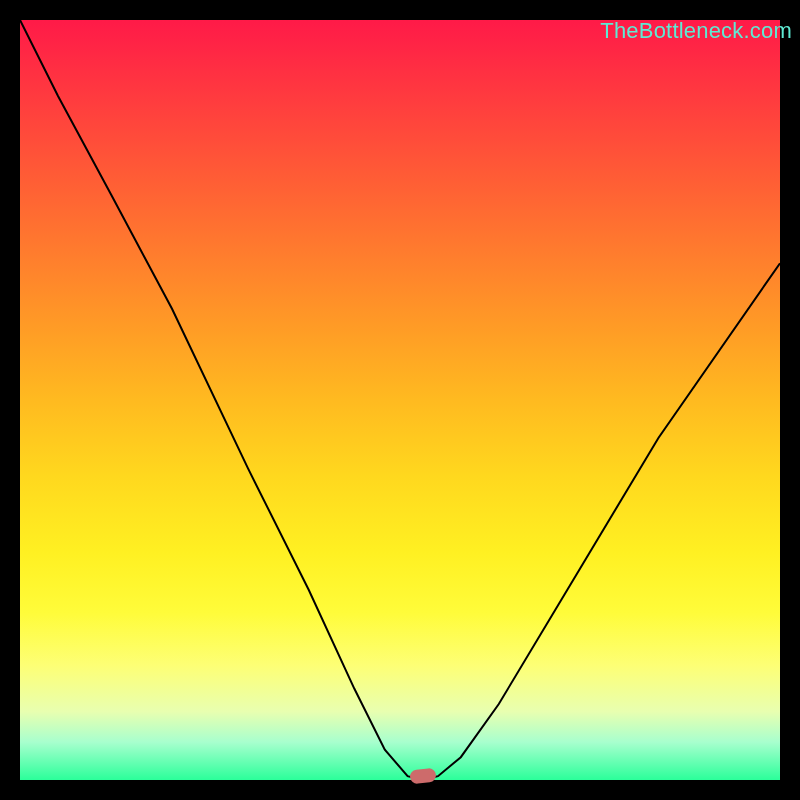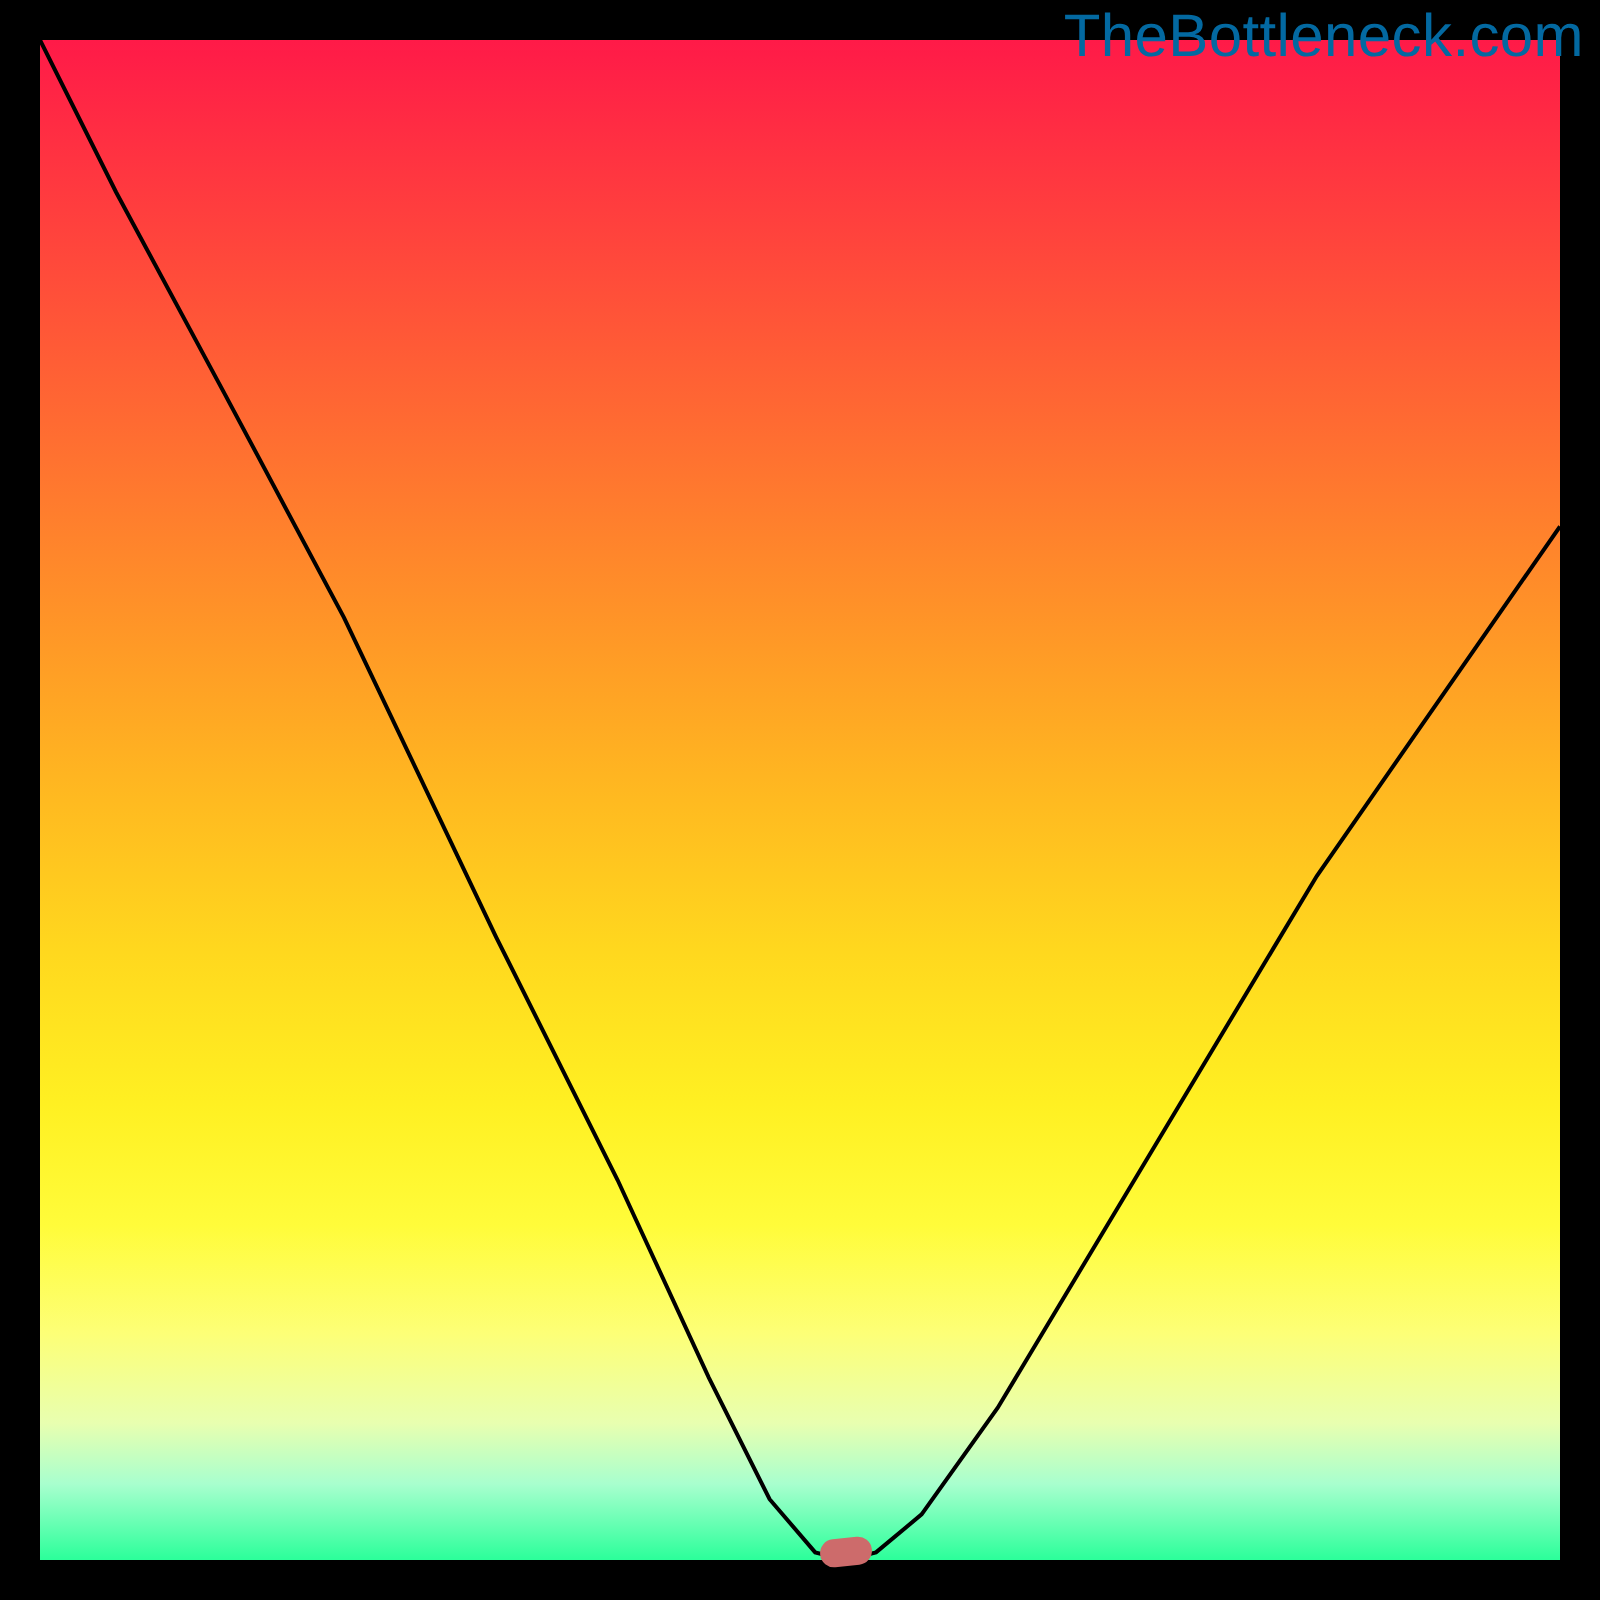--- a/index.html
+++ b/index.html
@@ -33,24 +33,24 @@
       #fff022 70%,
       #fffc3a 78%,
       #fdff76 85%,
       #e8ffb0 91%,
       #a8ffce 95%,
       #2bff9a 100%
     );
   }
   .watermark {
     position: absolute;
-    top: 2px;
+    top: 18px;
     right: 8px;
-    color: #0369a1;
-    font-size: 30px;
+    color: #5eead4;
+    font-size: 22px;
     font-weight: 500;
     letter-spacing: 0.2px;
     z-index: 5;
   }
   svg.curve {
     position: absolute;
     left: 0;
     top: 0;
     width: 760px;
     height: 760px;

